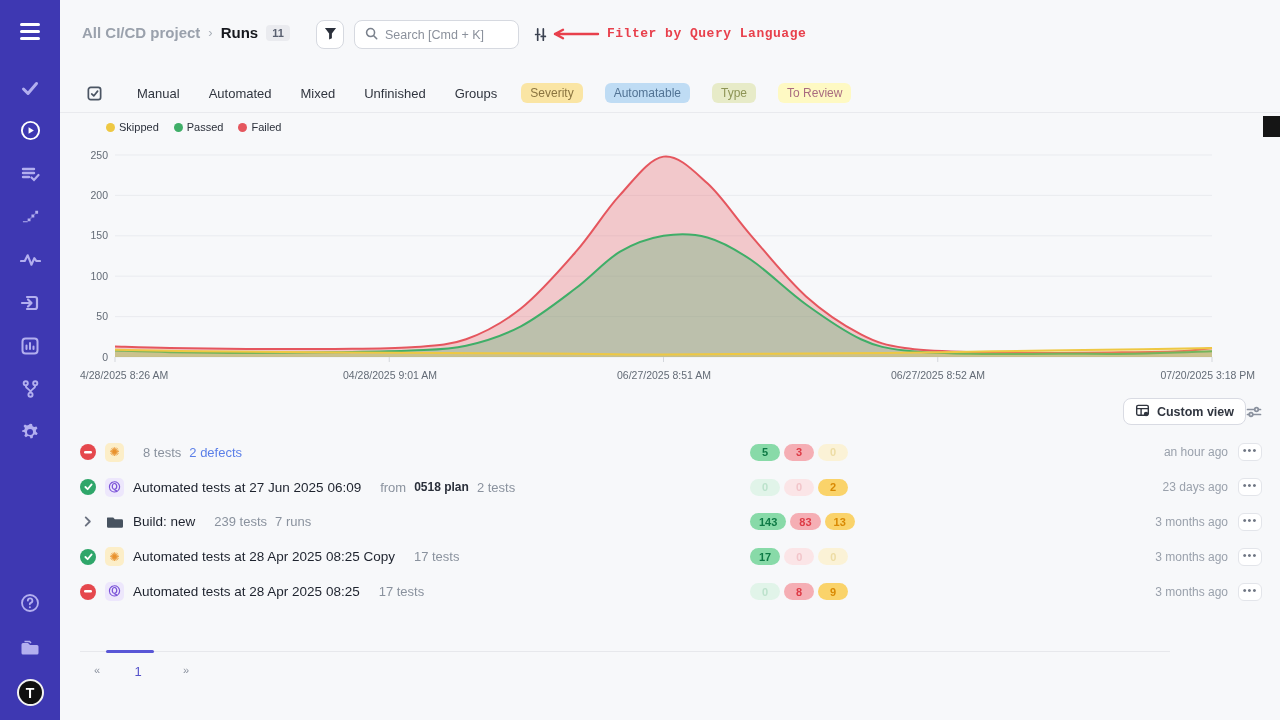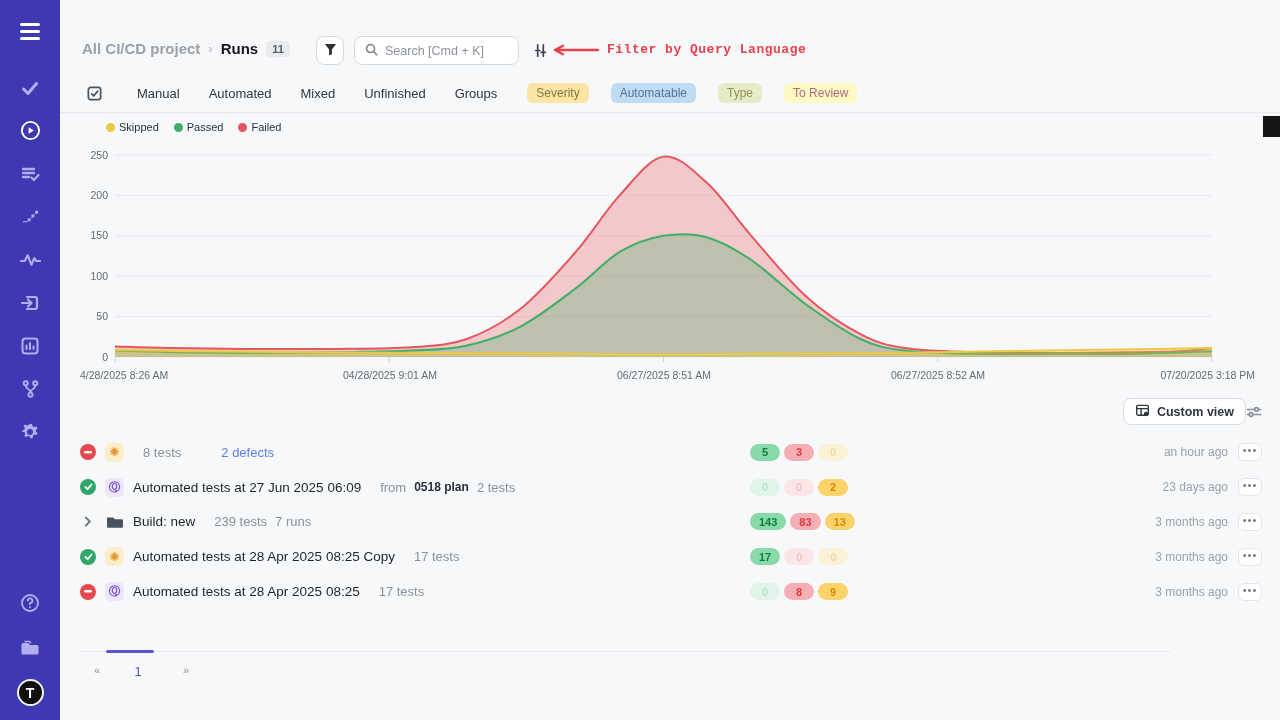--- a/index.html
+++ b/index.html
@@ -14,21 +14,21 @@
   .sb-burger i { display:block; width:20px; height:3px; background:#fff; border-radius:2px; }
   .sb-nav { margin-top:28px; display:flex; flex-direction:column; gap:12px; align-items:center; }
   .sb-item { width:34px; height:31px; display:flex; align-items:center; justify-content:center;
     color:#B3AFEF; cursor:pointer; }
   .sb-item.active { color:#FFFFFF; }
   .sb-bottom { margin-top:auto; margin-bottom:14px; display:flex; flex-direction:column; gap:14px; align-items:center; }
   .sb-logo { width:27px; height:27px; border-radius:50%; background:#101010; border:2px solid #F2F2F2;
     color:#fff; font-weight:bold; font-size:14px; display:flex; align-items:center; justify-content:center; }
 
   
-  .header { position:absolute; left:60px; top:16px; right:0; height:56px;padding-left:34px; }
+  .header { position:absolute; left:60px; top:0; right:0; height:56px;padding-left:34px; }
   .crumbs { position:absolute; left:22px; top:24px; display:flex; align-items:center; gap:8px; font-size:15px; }
   .crumb-project { color:#9AA1AC; font-weight:600; }
   .crumb-sep { color:#A9AFB8; font-size:13px; }
   .crumb-page { color:#16181D; font-weight:700; }
   .count-badge { background:#EAEBEF; color:#596070; font-size:11px; font-weight:600;
     border-radius:4px; padding:2px 6px; }
   .funnel-btn { position:absolute; left:256px; top:20px; width:28px; height:29px; background:#fff;
     border:1px solid #D6D9E0; border-radius:8px; display:flex; align-items:center; justify-content:center; cursor:pointer; }
   .search-box { position:absolute; left:294px; top:20px; width:165px; height:29px; background:#fff;
     border:1px solid #D6D9E0; border-radius:8px; display:flex; align-items:center; gap:7px; padding:0 10px; }
@@ -47,21 +47,21 @@
     border-left:1px solid rgba(255,255,255,0.28); color:#fff; }
   .report-btn { height:29px; background:#FDFDFF; border:1px solid #DCDDF2; border-radius:8px;
     display:flex; align-items:center; gap:7px; padding:0 12px; color:#9FA3CF; font-size:12.5px; font-weight:600; cursor:pointer; }
 
   
   .tabsrow { position:absolute; left:60px; right:0; top:74px; height:39px; border-bottom:1px solid #E9EAEE;
     display:flex; align-items:center; }
   .tabs-icon { margin-left:26px; color:#4B5563; display:flex; cursor:pointer; }
   .tabs { display:flex; gap:29px; margin-left:34px; }
   .tab { font-size:13px; color:#30353F; font-weight:500; cursor:pointer; white-space:nowrap; }
-  .pills { display:flex; gap:22px; margin-left:30px; }
+  .pills { display:flex; gap:22px; margin-left:24px; }
   .pill { font-size:12px; font-weight:500; border-radius:6px; padding:3px 9px; cursor:pointer; white-space:nowrap; }
 
   
   .legend { position:absolute; left:106px; top:121px; display:flex; gap:15px; }
   .legend-item { display:flex; align-items:center; gap:4px; font-size:11px; color:#2B303B; }
   .legend-dot { width:9px; height:9px; border-radius:50%; }
   #runs-chart { position:absolute; left:78px; top:145px; }
   .xlabels span { position:absolute; top:369px; font-size:10.5px; color:#636B76; white-space:nowrap; }
   .dark-artifact { position:absolute; right:0; top:116px; width:17px; height:21px; background:#151515; }
 
@@ -80,21 +80,21 @@
   .st-ic svg { display:block; }
   .chev { width:16px; display:flex; align-items:center; justify-content:center; color:#6B7280; flex:none; cursor:pointer; }
   .type-ic { width:19px; height:19px; border-radius:5px; display:flex; align-items:center; justify-content:center;
     font-size:11px; flex:none; }
   .ti-spark { background:#FCEEC8; color:#E8912D; font-size:12px; }
   .ti-qase { background:#EDE7FC; color:#7A52D8; font-weight:800; font-size:11.5px; }
   .ti-folder { background:transparent; color:#47525F; }
   .run-title { font-size:13.5px; color:#1E232E; white-space:nowrap; }
   .run-meta { display:flex; align-items:center; gap:8px; margin-left:10px; }
   .meta-piece { font-size:13px; color:#8A929E; white-space:nowrap; }
-  .meta-piece.link { color:#5B7FE8; cursor:pointer;margin-left:32px; }
+  .meta-piece.link { color:#5B7FE8; cursor:pointer; }
   .meta-piece.bold { color:#2A2F3A; font-weight:700; font-size:12px; }
   .badges { position:absolute; left:670px; display:flex; gap:4px; }
   .badge { min-width:30px; height:17px; border-radius:9px; display:flex; align-items:center; justify-content:center;
     font-size:11px; font-weight:700; padding:0 9px; }
   .b-green { background:#88DAA8; color:#0E7A45; }
   .b-red { background:#F5AEB4; color:#DE3B46; }
   .b-yellow { background:#FAD36A; color:#D98903; }
   .b-green.muted { background:#E1F4E9; color:#BCE2CC; }
   .b-red.muted { background:#FBE5E7; color:#F2C4C9; }
   .b-yellow.muted { background:#FBF2D6; color:#EDDCA4; }

